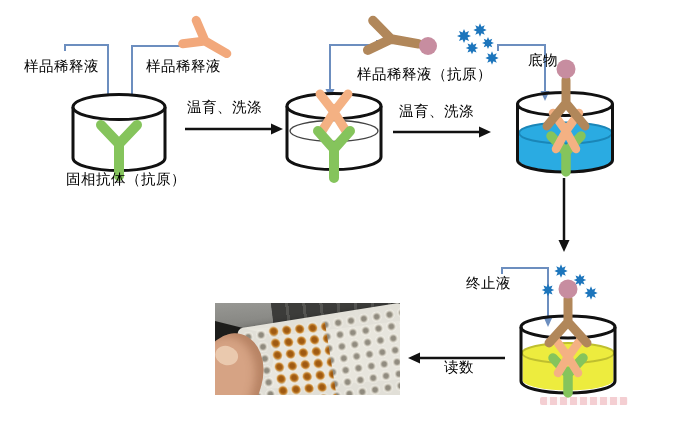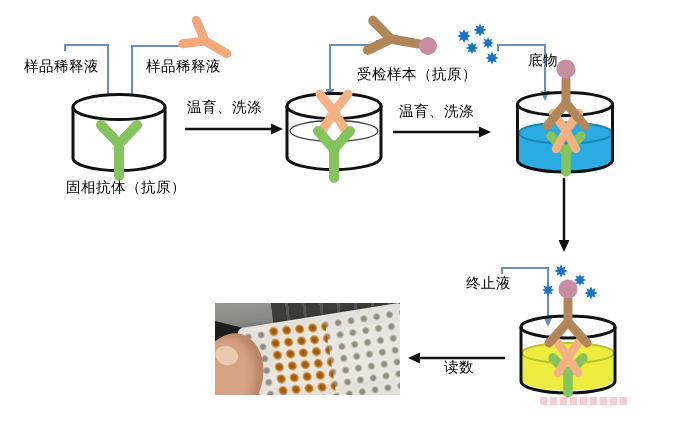--- a/index.html
+++ b/index.html
@@ -165,23 +165,23 @@
         <use href="#star8" transform="translate(561,271) scale(0.95)"></use>
         <use href="#star8" transform="translate(580,280) scale(0.9)"></use>
         <use href="#star8" transform="translate(548,290) scale(0.9)"></use>
         <use href="#star8" transform="translate(591,293) scale(0.95)"></use>
       </g>
     </g>
   </svg>
 
   <div class="lbl" style="left:24px;top:59px;">样品稀释液</div>
   <div class="lbl" style="left:146px;top:59px;">样品稀释液</div>
-  <div class="lbl" style="left:66px;top:180px;">固相抗体（抗原）</div>
+  <div class="lbl" style="left:66px;top:172px;">固相抗体（抗原）</div>
   <div class="lbl" style="left:187px;top:100px;">温育、洗涤</div>
-  <div class="lbl" style="left:357px;top:67px;">受检样本（抗原）</div>
+  <div class="lbl" style="left:357px;top:67px;">样品稀释液（抗原）</div>
   <div class="lbl" style="left:399px;top:104px;">温育、洗涤</div>
   <div class="lbl" style="left:528px;top:53px;">底物</div>
   <div class="lbl" style="left:466px;top:276px;">终止液</div>
   <div class="lbl" style="left:444px;top:328px;margin-top:32px;">读数</div>
 
   <div class="photo">
     <div class="machine-top"></div>
     <div class="machine-dark"></div>
     <div class="tray-left"></div>
     <div class="tray-bottom"></div>

